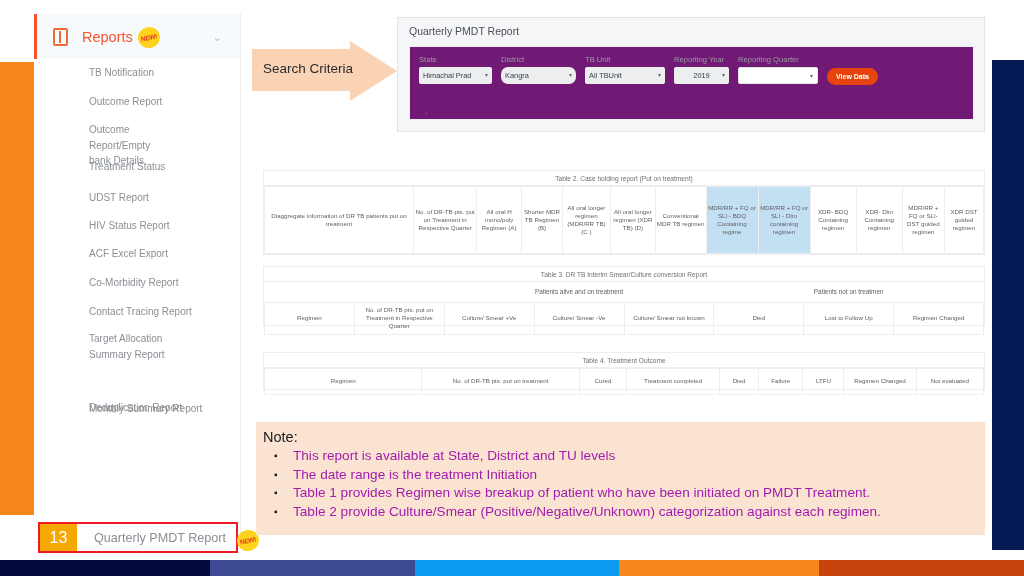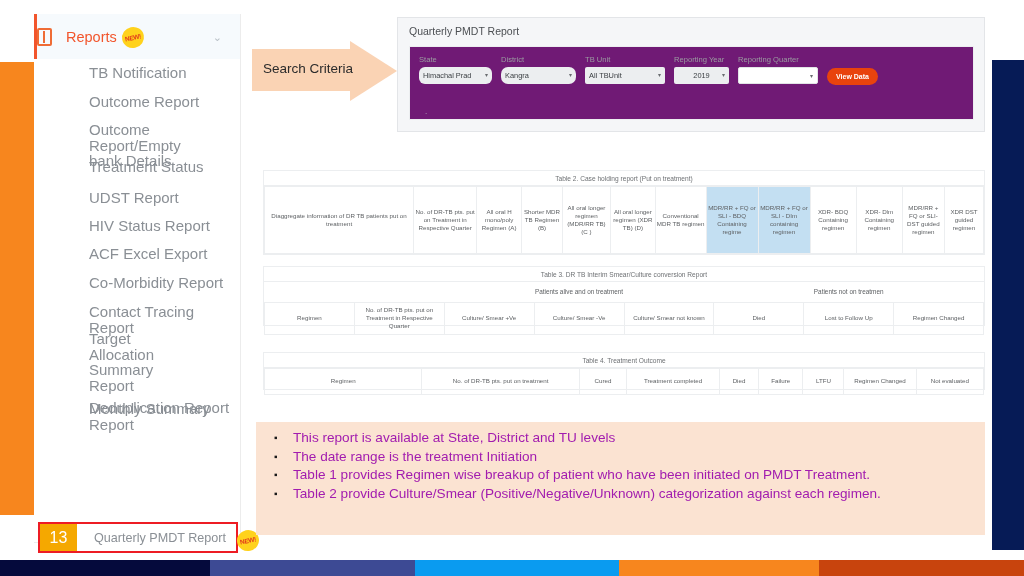--- a/index.html
+++ b/index.html
@@ -13,38 +13,38 @@
   .bottom-bars{position:absolute;left:0;top:560px;width:1024px;height:16px;display:flex;}
   .bb{height:100%;}
   
   .sidebar{
     position:absolute;left:34px;top:14px;width:207px;height:529px;
     background:#ffffff;border:1px solid #ececec;border-top:none;border-left:none;
     box-sizing:border-box;
   }
   .sidebar-head{
     position:relative;height:45px;background:#f6fafd;border-left:3px solid #f2552c;
-    display:flex;align-items:center;padding-left:0;box-sizing:border-box;
+    display:flex;align-items:center;padding-left:16px;box-sizing:border-box;
   }
   .rep-icon{
     width:15px;height:18px;border:2px solid #ef6c35;border-radius:2px;
     position:relative;box-sizing:border-box;margin-right:14px;
   }
   .rep-icon:after{content:"";position:absolute;left:4px;top:1px;width:2px;height:12px;background:#ef6c35;}
   .sidebar-head .title{color:#f2552c;font-size:14.5px;}
   .newbadge{
     display:inline-block;width:22px;height:21px;border-radius:50%;
     background:#ffd21c;color:#e23b1c;font-size:6.5px;font-weight:bold;
     text-align:center;line-height:21px;transform:rotate(-12deg);margin-left:5px;
     position:relative;top:1px;letter-spacing:-.3px;
   }
   .chev{position:absolute;right:18px;top:17px;color:#b9c0c7;font-size:11px;}
   .menu{padding:6px 0 0 0;}
   .menu-item{
-    padding:4px 12px 4px 55px;color:#8a8f95;font-size:15px;line-height:15.5px;
+    padding:4px 12px 4px 55px;color:#8a8f95;font-size:10px;line-height:15.5px;
     min-height:21px;display:flex;align-items:center;box-sizing:border-box;
   }
   
   .menu-item-last{
     position:absolute;left:4px;top:508px;width:200px;height:31px;
     border:2px solid #ed1c24;background:#ffffff;box-sizing:border-box;display:flex;align-items:center;
   }
   .badge13{
     width:37px;height:27px;background:#f5a800;color:#ffffff;font-size:16px;
     display:flex;align-items:center;justify-content:center;flex:0 0 auto;
@@ -72,21 +72,21 @@
   }
   .filters{display:flex;padding:8px 0 0 9px;}
   .fg{margin-right:9px;}
   .fg .flabel{font-size:7.6px;color:#9a9da1;margin-bottom:3px;display:block;}
   .fsel{
     height:17px;background:#eceef0;border:none;border-radius:2px;
     font-size:7.4px;color:#3c4044;display:flex;align-items:center;
     padding:0 4px;box-sizing:border-box;position:relative;
   }
   .fsel .caret{position:absolute;right:4px;top:4px;font-size:6px;color:#6a6d70;}
-  .w-state{width:73px;border-radius:6px;} .w-dist{width:75px;border-radius:7px;} .w-tbu{width:80px;}
+  .w-state{width:73px;} .w-dist{width:75px;border-radius:7px;} .w-tbu{width:80px;}
   .w-year{width:55px;justify-content:center;} .w-quart{width:80px;background:#ffffff;border:1px solid #e2e4e6;}
   .viewbtn{
     margin-top:13px;width:51px;height:17px;background:#e8430d;border-radius:9px;
     color:#ffffff;font-size:7px;display:flex;align-items:center;justify-content:center;font-weight:bold;
   }
   .dot-mark{position:absolute;left:15px;top:60px;font-size:8px;color:#b9bcbf;}
   
   .tbl-box{position:absolute;background:#ffffff;border:1px solid #eceef0;box-sizing:border-box;}
   .tbl-cap{
     text-align:center;font-size:6.6px;color:#6e7174;padding:4px 0 3px 0;
@@ -276,19 +276,20 @@
           <td style="width: 6%;">Failure</td>
           <td style="width: 5.5%;">LTFU</td>
           <td style="width: 10%;">Regimen Changed</td>
           <td style="width: 9.3%;">Not evaluated</td>
         </tr>
       </tbody>
     </table>
 </div>
 
 <div class="note-box">
+  <div class="note-title">Note:</div>
   <ul class="note-list" id="note-list">
       <li>This report is available at State, District and TU levels</li>
       <li>The date range is the treatment Initiation</li>
       <li>Table 1 provides Regimen wise breakup of patient who have been initiated on PMDT Treatment.</li>
       <li>Table 2 provide Culture/Smear (Positive/Negative/Unknown) categorization against each regimen.</li>
     </ul>
 </div>
 
 </body></html>

